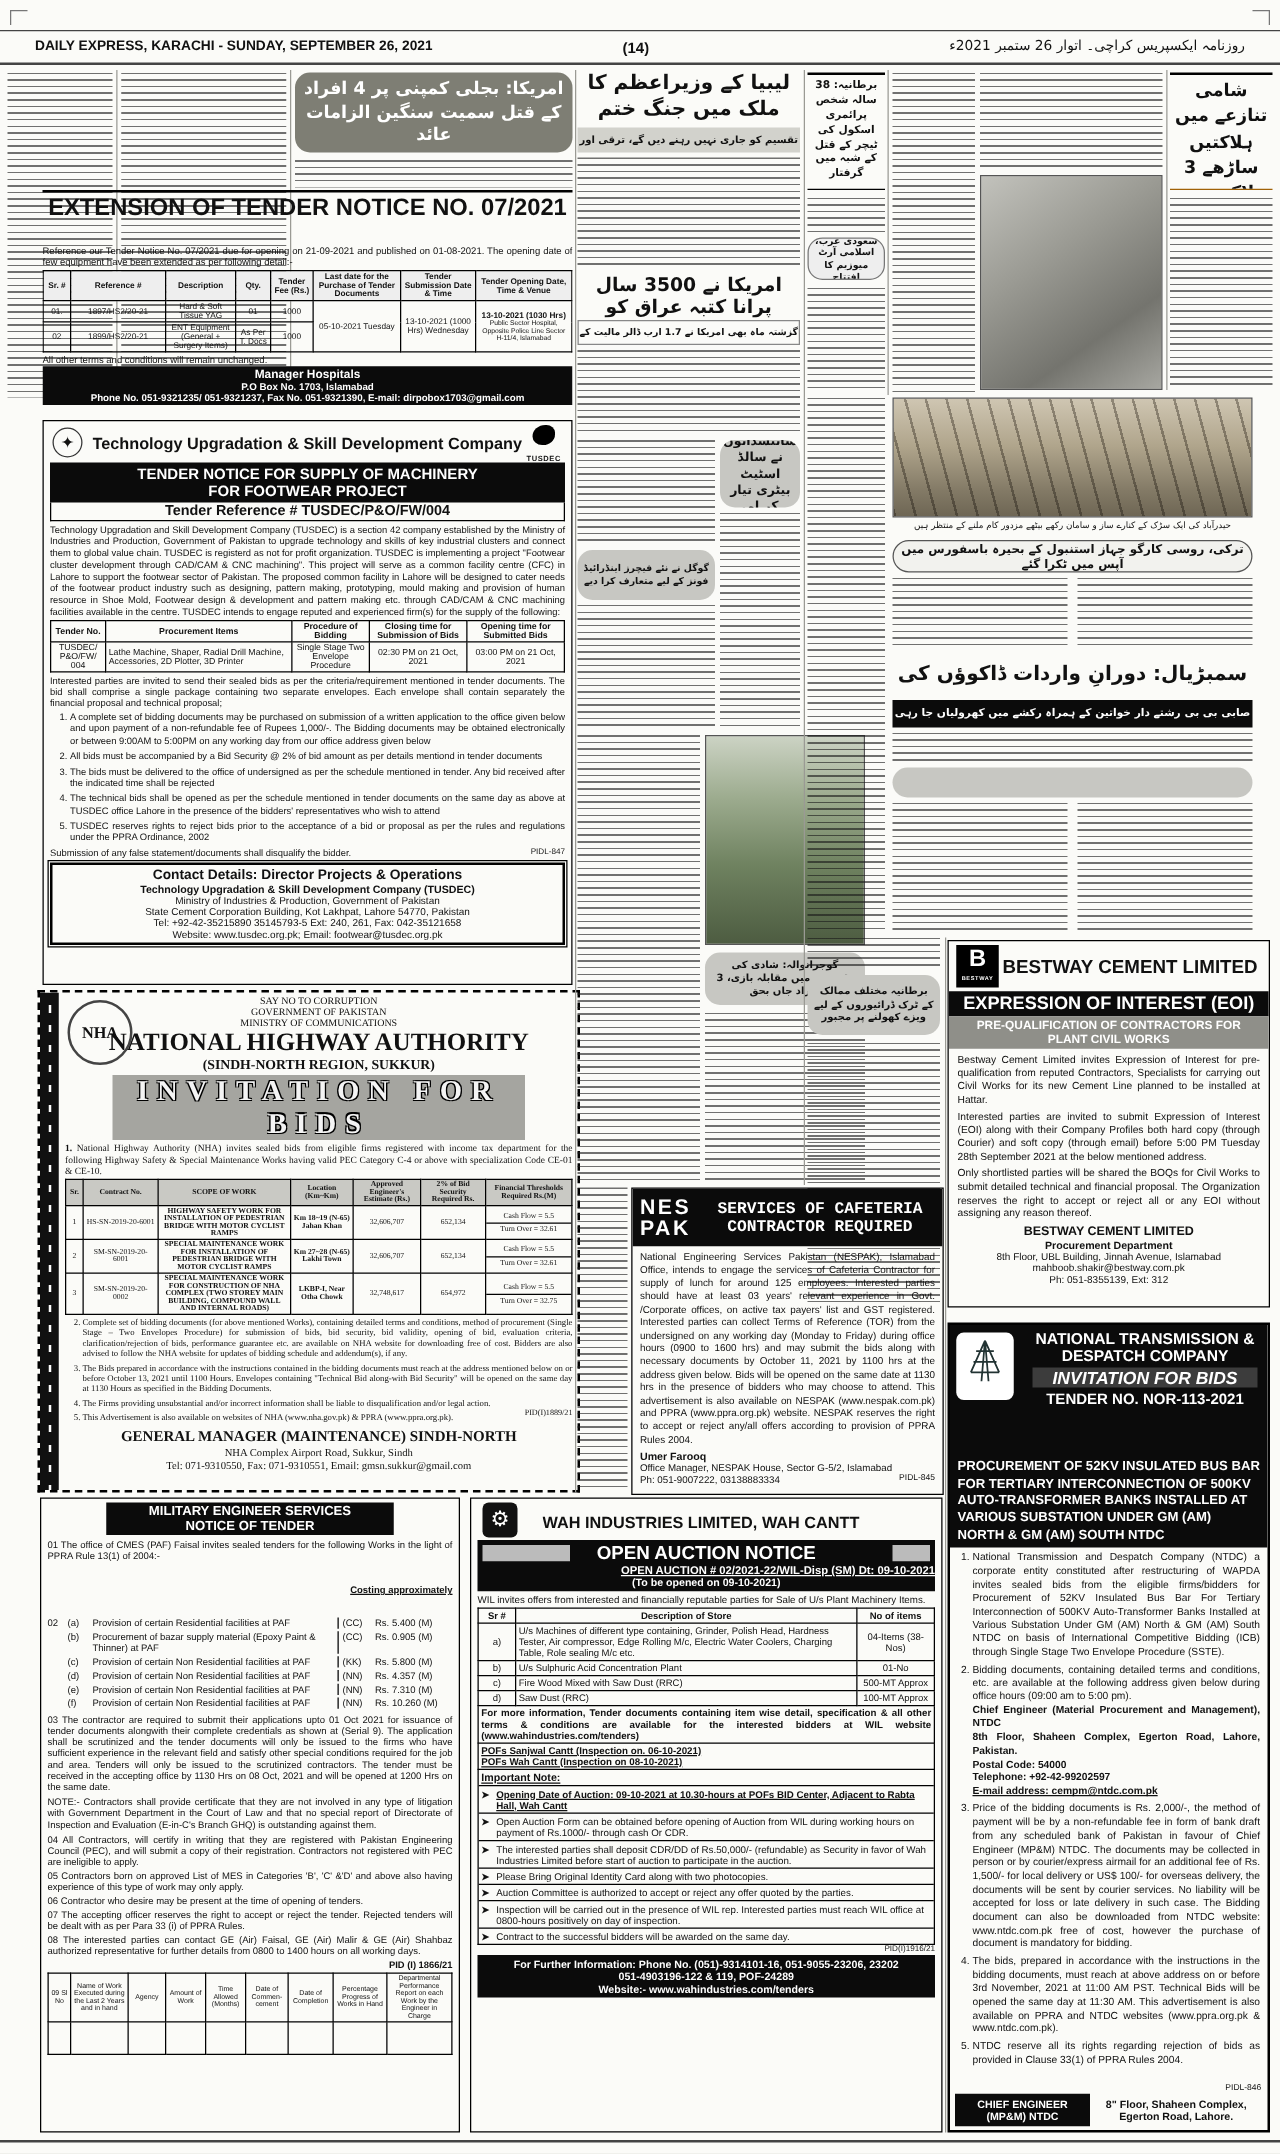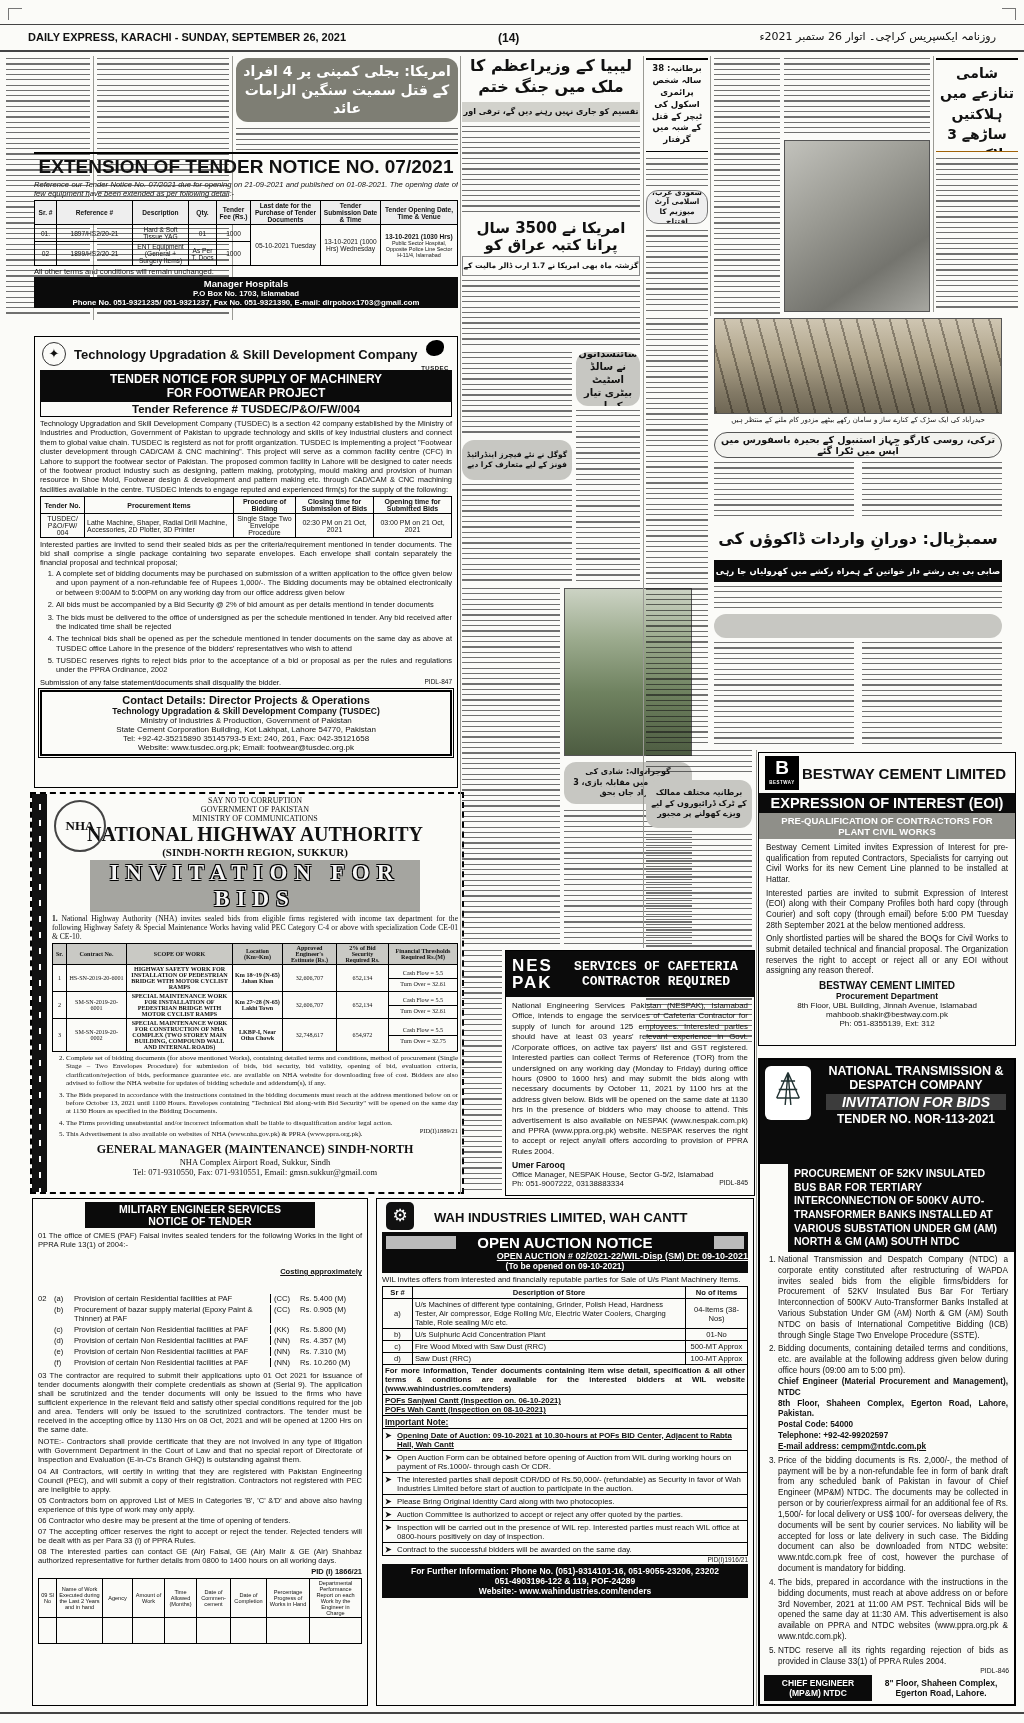--- a/index.html
+++ b/index.html
@@ -47,21 +47,21 @@
 
   <div class="b lines" style="left:6px;top:58px;width:84px;height:260px;"></div>
   <div class="b rule-v" style="left:93px;top:56px;height:264px;"></div>
   <div class="b lines" style="left:97px;top:58px;width:132px;height:260px;"></div>
   <div class="b rule-v" style="left:232px;top:56px;height:264px;"></div>
   <div class="b ov urdu" style="left:236px;top:58px;width:222px;height:64px;background:#7e7e74;color:#fff;font-size:14px;line-height:1.35;">امریکا: بجلی کمپنی پر 4 افراد کے قتل سمیت سنگین الزامات عائد</div>
   <div class="b lines" style="left:236px;top:128px;width:222px;height:22px;"></div>
 
   <div class="b" style="left:34px;top:152px;width:424px;height:178px;border-top:2px solid #000;">
     <div class="c bd" style="font-size:19px;margin-top:2px;">EXTENSION OF TENDER NOTICE NO. 07/2021</div>
-    <div class="j" style="font-size:7.6px;margin-top:2px;font-style:italic;">Reference our Tender Notice No. 07/2021 due for opening on 21-09-2021 and published on 01-08-2021. The opening date of few equipment have been extended as per following detail:-</div>
+    <div class="j" style="font-size:7.6px;margin-top:18px;">Reference our Tender Notice No. 07/2021 due for opening on 21-09-2021 and published on 01-08-2021. The opening date of few equipment have been extended as per following detail:-</div>
     <table style="margin-top:2px;font-size:6.6px;">
       <tbody>
           <tr style="background:#eee;">
         <th style="width:22px;">Sr. #</th>
         <th style="width:76px;">Reference #</th>
         <th style="width:56px;">Description</th>
         <th style="width:28px;">Qty.</th>
         <th style="width:34px;">Tender Fee (Rs.)</th>
         <th style="width:70px;">Last date for the Purchase of Tender Documents</th>
         <th style="width:60px;">Tender Submission Date &amp; Time</th>
@@ -487,21 +487,21 @@
             <path d="M10 26 L12 3 L14 26 M7 9 H17 M5.5 15 H18.5 M4 21 H20 M12 3 L4 21 M12 3 L20 21" stroke="#233" fill="none" stroke-width="1"></path>
           </svg>
       </div>
       <div style="margin-left:58px;text-align:center;padding-top:4px;">
         <div class="bd" style="font-size:12.5px;">NATIONAL TRANSMISSION &amp;</div>
         <div class="bd" style="font-size:12.5px;">DESPATCH COMPANY</div>
         <div class="bd" style="font-size:14px;font-style:italic;background:#3c3c3c;margin:2px 8px;">INVITATION FOR BIDS</div>
         <div class="bd" style="font-size:12px;">TENDER NO. NOR-113-2021</div>
       </div>
     </div>
-    <div class="blackbar j bd" style="font-size:10.5px;padding:3px 6px;text-align:left;line-height:1.3;margin-left:28px;">PROCUREMENT OF 52KV INSULATED BUS BAR FOR TERTIARY INTERCONNECTION OF 500KV AUTO-TRANSFORMER BANKS INSTALLED AT VARIOUS SUBSTATION UNDER GM (AM) NORTH &amp; GM (AM) SOUTH NTDC</div>
+    <div class="blackbar j bd" style="font-size:10.5px;padding:3px 6px;text-align:left;line-height:1.3;">PROCUREMENT OF 52KV INSULATED BUS BAR FOR TERTIARY INTERCONNECTION OF 500KV AUTO-TRANSFORMER BANKS INSTALLED AT VARIOUS SUBSTATION UNDER GM (AM) NORTH &amp; GM (AM) SOUTH NTDC</div>
     <ol class="adlist" style="font-size:8.2px;line-height:1.32;padding:3px 6px 0 18px;margin:0;">
       <li>National Transmission and Despatch Company (NTDC) a corporate entity constituted after restructuring of WAPDA invites sealed bids from the eligible firms/bidders for Procurement of 52KV Insulated Bus Bar For Tertiary Interconnection of 500KV Auto-Transformer Banks Installed at Various Substation Under GM (AM) North &amp; GM (AM) South NTDC on basis of International Competitive Bidding (ICB) through Single Stage Two Envelope Procedure (SSTE).</li>
       <li>
         <span>Bidding documents, containing detailed terms and conditions, etc. are available at the following address given below during office hours (09:00 am to 5:00 pm).</span>
         <div class="bd">Chief Engineer (Material Procurement and Management), NTDC</div>
         <div class="bd">8th Floor, Shaheen Complex, Egerton Road, Lahore, Pakistan.</div>
         <div class="bd">Postal Code: 54000</div>
         <div class="bd">Telephone: +92-42-99202597</div>
         <div class="bd" style="text-decoration:underline;">E-mail address: cempm@ntdc.com.pk</div>
       </li>

